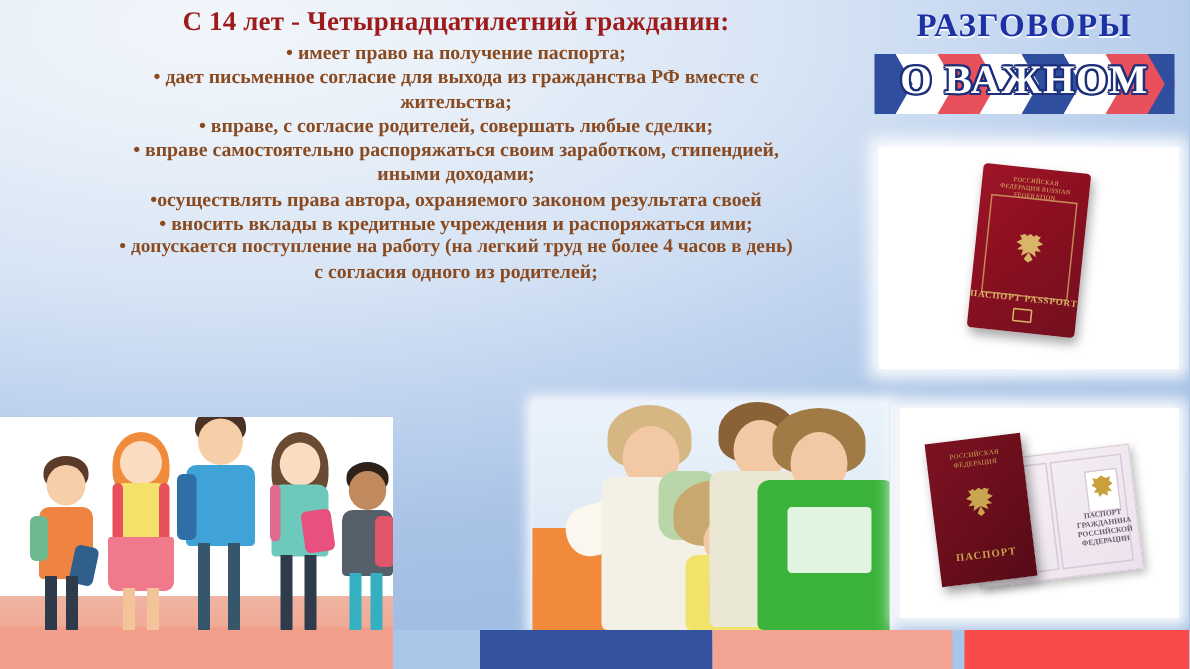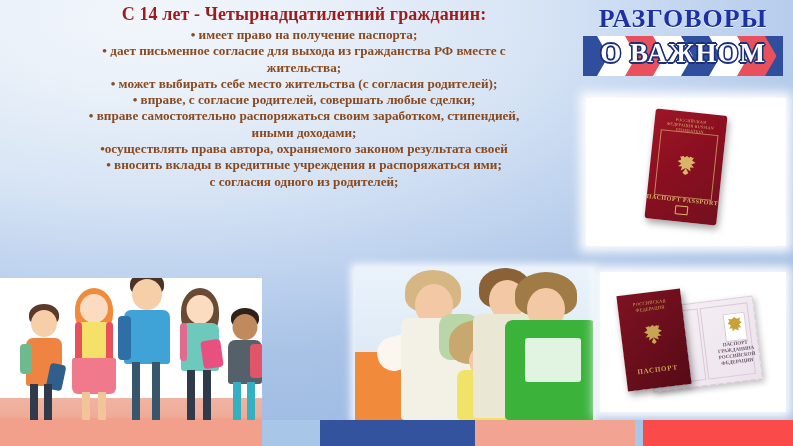--- a/index.html
+++ b/index.html
@@ -35,21 +35,21 @@
     padding:1px 0 0 0;
     letter-spacing:0px;
   }
   .bullet.tight{font-size:12.9px;}
   
   #logo{
     position:absolute;right:6px;top:4px;width:208px;height:76px;
   }
   .logo-word{
     position:absolute;left:0;top:0;width:208px;text-align:center;
-    color:#1c32a4;font-weight:bold;font-size:26px;
+    color:#1c32a4;font-weight:bold;font-size:22px;
     font-family:"Liberation Serif", serif;
     letter-spacing:1px;
     text-shadow:0 1px 0 #ffffff;
   }
   .ribbon{
     position:absolute;left:4px;top:32px;width:200px;height:40px;
     overflow:hidden;
   }
   .chev{
     position:absolute;top:0;height:40px;width:48px;
@@ -175,26 +175,26 @@
 </head>
 <body>
 
 <div id="slide">
 
   <div class="textblock">
     <p class="title">С 14 лет - Четырнадцатилетний гражданин:</p>
     <p class="bullet">• имеет право на получение паспорта;</p>
     <p class="bullet">• дает письменное согласие для выхода из гражданства РФ вместе с</p>
     <p class="bullet">жительства;</p>
-    <p class="bullet">• может выбирать себе место жительства (с согласия родителей);</p>
     <p class="bullet">• вправе, с согласие родителей, совершать любые сделки;</p>
     <p class="bullet">• вправе самостоятельно распоряжаться  своим заработком, стипендией,</p>
     <p class="bullet">иными доходами;</p>
     <p class="bullet">•осуществлять права автора, охраняемого законом результата своей</p>
     <p class="bullet">• вносить вклады в кредитные учреждения и распоряжаться  ими;</p>
+    <p class="bullet tight">• допускается поступление на работу (на легкий труд не более 4 часов в день)</p>
     <p class="bullet">с согласия одного из родителей;</p>
   </div>
 
   <div id="logo">
     <div class="logo-word">РАЗГОВОРЫ</div>
     <div class="ribbon">
       <div class="chev" style="left:-14px;background:#2f4f9e;"></div>
       <div class="chev" style="left:14px;background:#ffffff;"></div>
       <div class="chev" style="left:42px;background:#e8505b;"></div>
       <div class="chev" style="left:70px;background:#ffffff;"></div>

